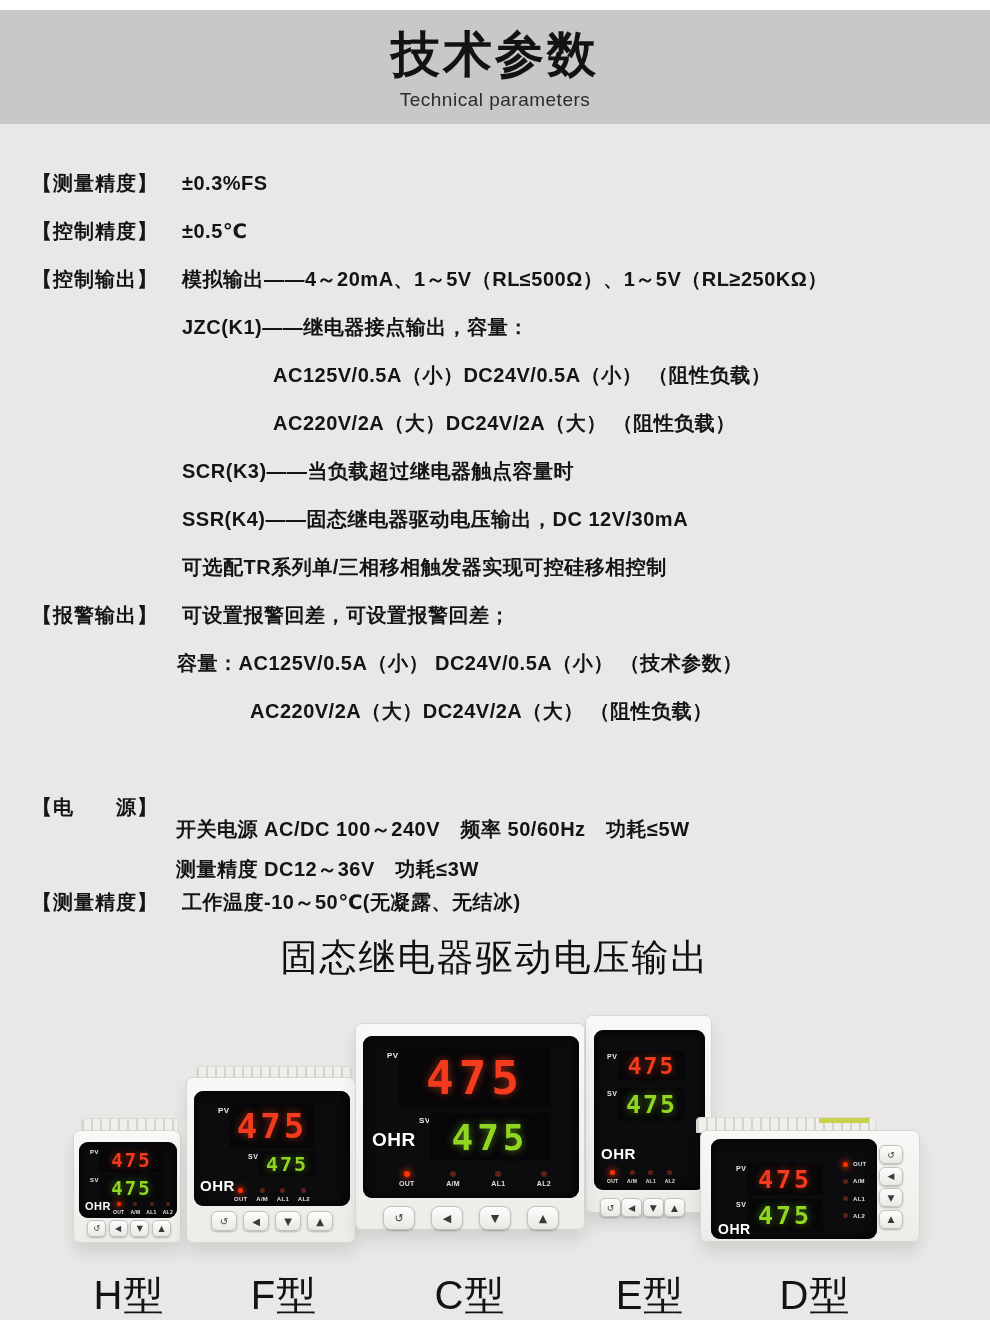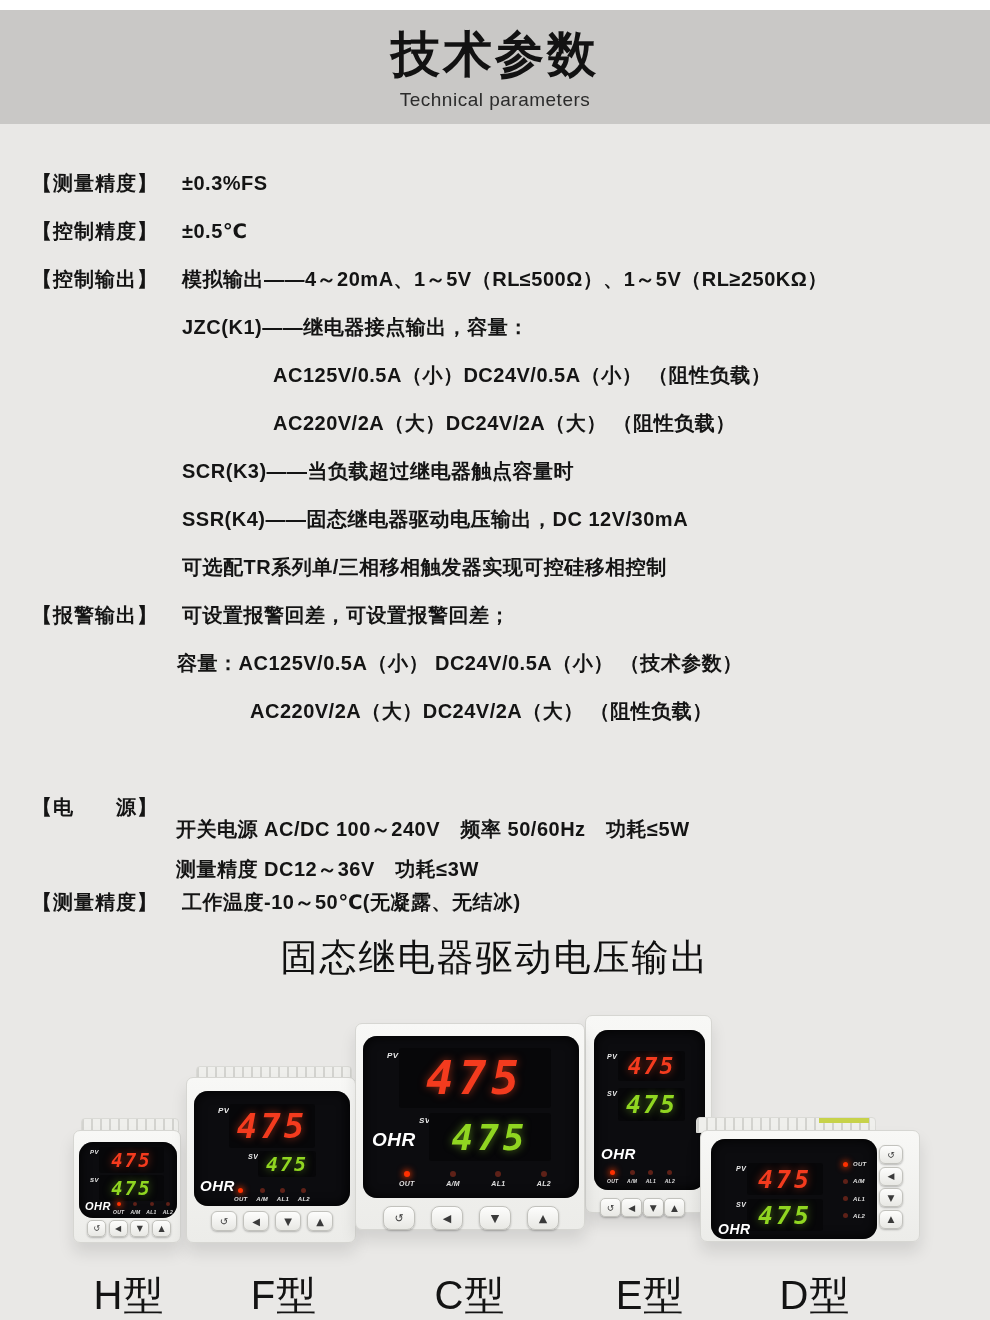--- a/index.html
+++ b/index.html
@@ -30,21 +30,21 @@
     color:#101010;height:44px;line-height:44px;letter-spacing:2px;}
 
   
   .stage{position:relative;height:340px;}
   .device{position:absolute;}
   .dev-body{position:absolute;left:0;top:0;right:0;bottom:0;
     background:linear-gradient(180deg,#f8f8f6,#ecece9);border:1px solid #d6d6d2;
     border-radius:7px;box-shadow:0 10px 16px rgba(0,0,0,.10);}
   .back{position:absolute;background:#efefec;border:1px solid #dadad6;border-radius:4px 4px 0 0;
     background-image:repeating-linear-gradient(90deg,#d3d3cf 0 2px,transparent 2px 9px);}
-  .bezel{position:absolute;background:#0c0c0f;border-radius:14px;box-shadow:inset 0 0 12px #000;font-style:italic;}
+  .bezel{position:absolute;background:#0c0c0f;border-radius:9px;box-shadow:inset 0 0 12px #000;}
   .win{position:absolute;background:#070709;border-radius:3px;display:flex;align-items:center;justify-content:center;overflow:hidden;text-align:right;}
   .digits{font-family:"DejaVu Sans Mono",monospace;font-weight:bold;letter-spacing:3px;}
   .digits.red{color:#f43b1e;text-shadow:0 0 8px rgba(255,70,30,.55);}
   .digits.green{color:#90d621;text-shadow:0 0 8px rgba(150,230,40,.5);}
   .dlab{position:absolute;color:#eaeaea;font-size:8px;font-weight:bold;letter-spacing:.5px;}
   .brand{position:absolute;color:#ffffff;font-weight:800;letter-spacing:.5px;}
   .leds{position:absolute;display:flex;justify-content:space-between;}
   .led{display:flex;flex-direction:column;align-items:center;gap:3px;}
   .led .dot{width:6px;height:6px;border-radius:50%;background:#5e2118;}
   .led .dot.on{background:#ff3000;box-shadow:0 0 6px 1px rgba(255,60,0,.85);}

